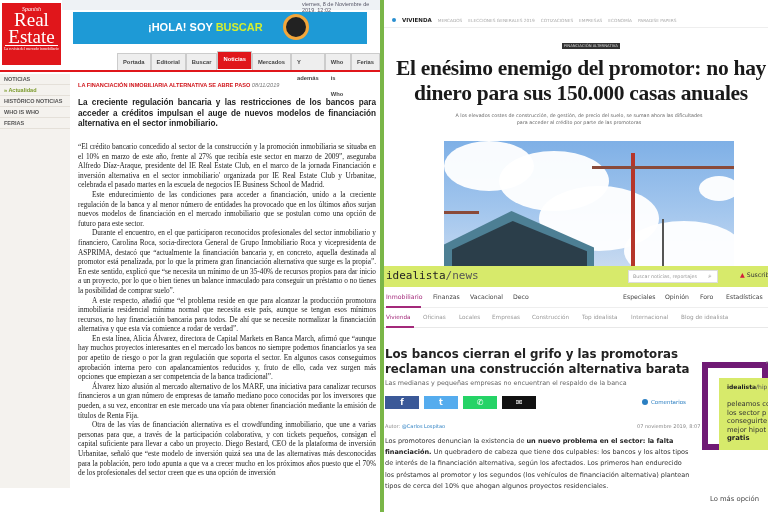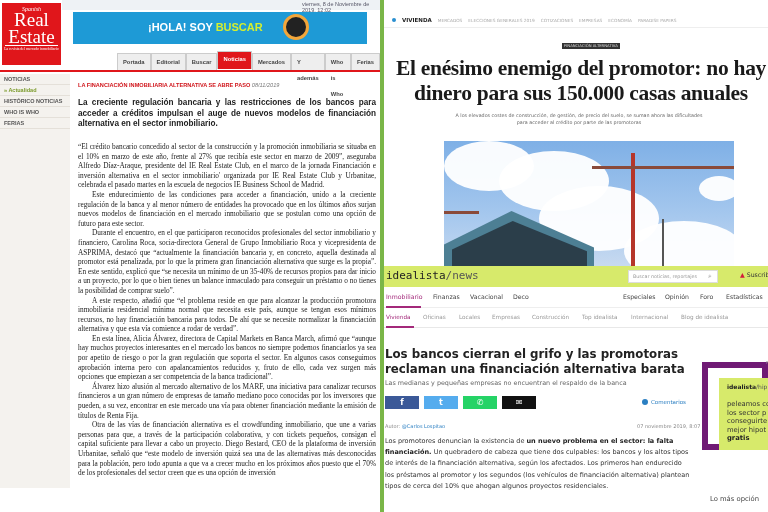--- a/index.html
+++ b/index.html
@@ -194,21 +194,21 @@
       <span class="it on" style="left:2px">Vivienda</span>
       <span class="it" style="left:39px">Oficinas</span>
       <span class="it" style="left:75px">Locales</span>
       <span class="it" style="left:108px">Empresas</span>
       <span class="it" style="left:148px">Construcción</span>
       <span class="it" style="left:198px">Top idealista</span>
       <span class="it" style="left:247px">Internacional</span>
       <span class="it" style="left:297px">Blog de idealista</span>
       <div class="ul"></div>
     </div>
-    <div class="id-title">Los bancos cierran el grifo y las promotoras reclaman una financiación alternativa barata</div>
+    <div class="id-title">Los bancos cierran el grifo y las promotoras reclaman una construcción alternativa barata</div>
     <div class="id-deck">Las medianas y pequeñas empresas no encuentran el respaldo de la banca</div>
     <div class="id-share">
       <div style="background:#3b5998">f</div>
       <div style="background:#55acee">t</div>
       <div style="background:#25d366">✆</div>
       <div style="background:#111">✉</div>
     </div>
     <div class="id-comm"><i></i><span>Comentarios</span></div>
     <div class="id-author"><span>Autor:</span> <b>@Carlos Lospitao</b></div>
     <div class="id-date">07 noviembre 2019, 8:07</div>

